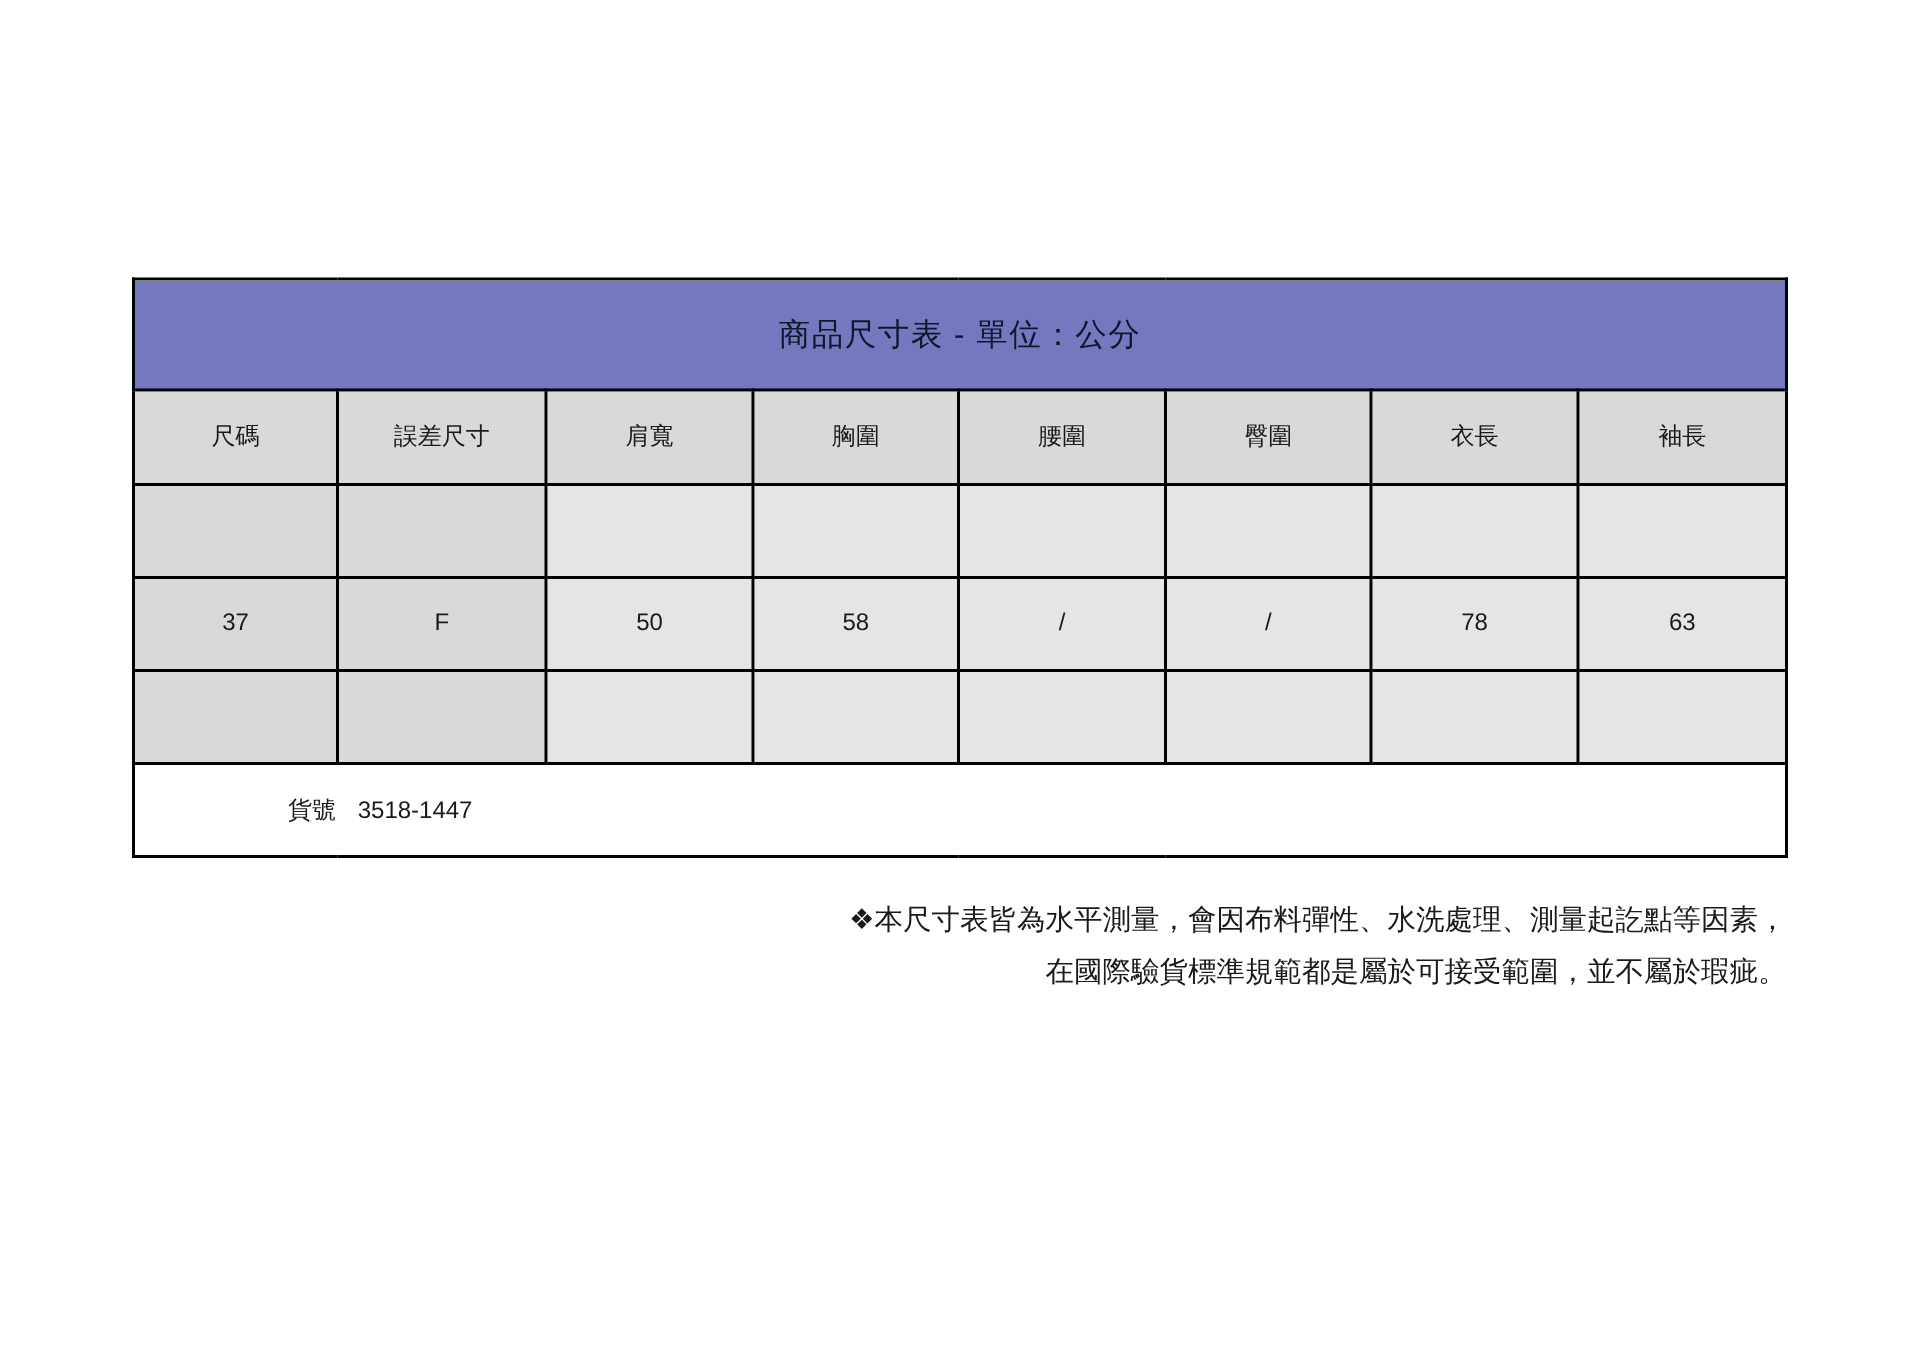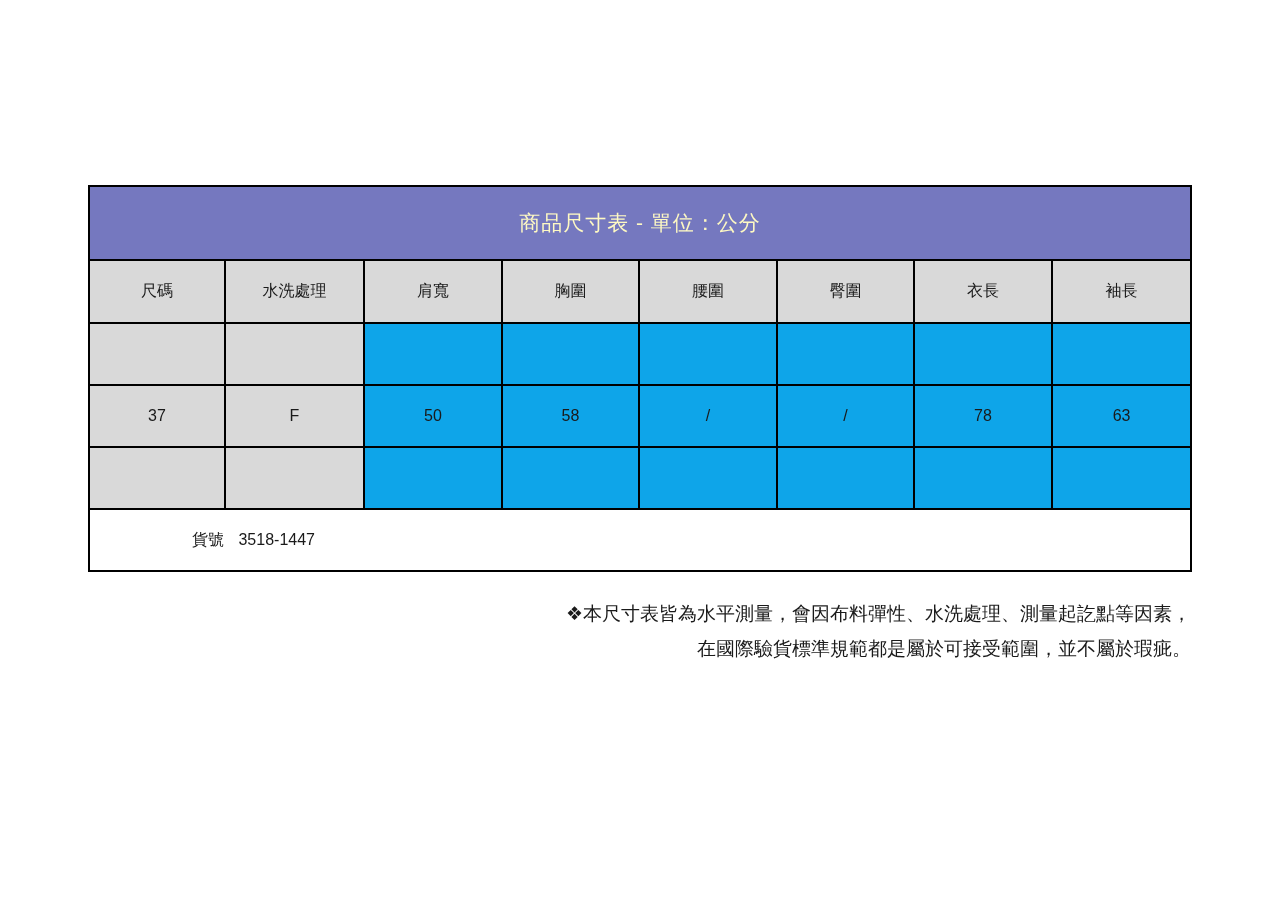--- a/index.html
+++ b/index.html
@@ -27,29 +27,29 @@
     text-align: center;
     vertical-align: middle;
     font-weight: normal;
     font-size: 16px;
     overflow: hidden;
     white-space: nowrap;
   }
   tr.title-row td {
     height: 74px;
     background: #7578BF;
-    color: #fef9c3;
+    color: #0f172a;
     font-size: 21px;
     letter-spacing: 1px;
   }
   tr.header-row th {
     height: 63px;
     background: #D9D9D9;
   }
-  tr.body-row td { height: 62px; background: #0ea5e9; }
+  tr.body-row td { height: 62px; background: #e5e5e5; }
   tr.body-row td.shaded { background: #D9D9D9; }
   tr.footer-row td {
     height: 62px;
     background: #ffffff;
     text-align: left;
   }
   .footer-label {
     display: inline-block;
     width: 134px;
     text-align: right;
@@ -82,21 +82,21 @@
         <col style="width:137px">
         <col style="width:138px">
         <col style="width:139px">
     </colgroup>
     <tbody>
       <tr class="title-row">
         <td colspan="8">商品尺寸表 - 單位：公分</td>
       </tr>
       <tr class="header-row">
         <th>尺碼</th>
-        <th>水洗處理</th>
+        <th>誤差尺寸</th>
         <th>肩寬</th>
         <th>胸圍</th>
         <th>腰圍</th>
         <th>臀圍</th>
         <th>衣長</th>
         <th>袖長</th>
       </tr>
       <tr class="body-row">
         <td class="shaded"></td>
         <td class="shaded"></td>

